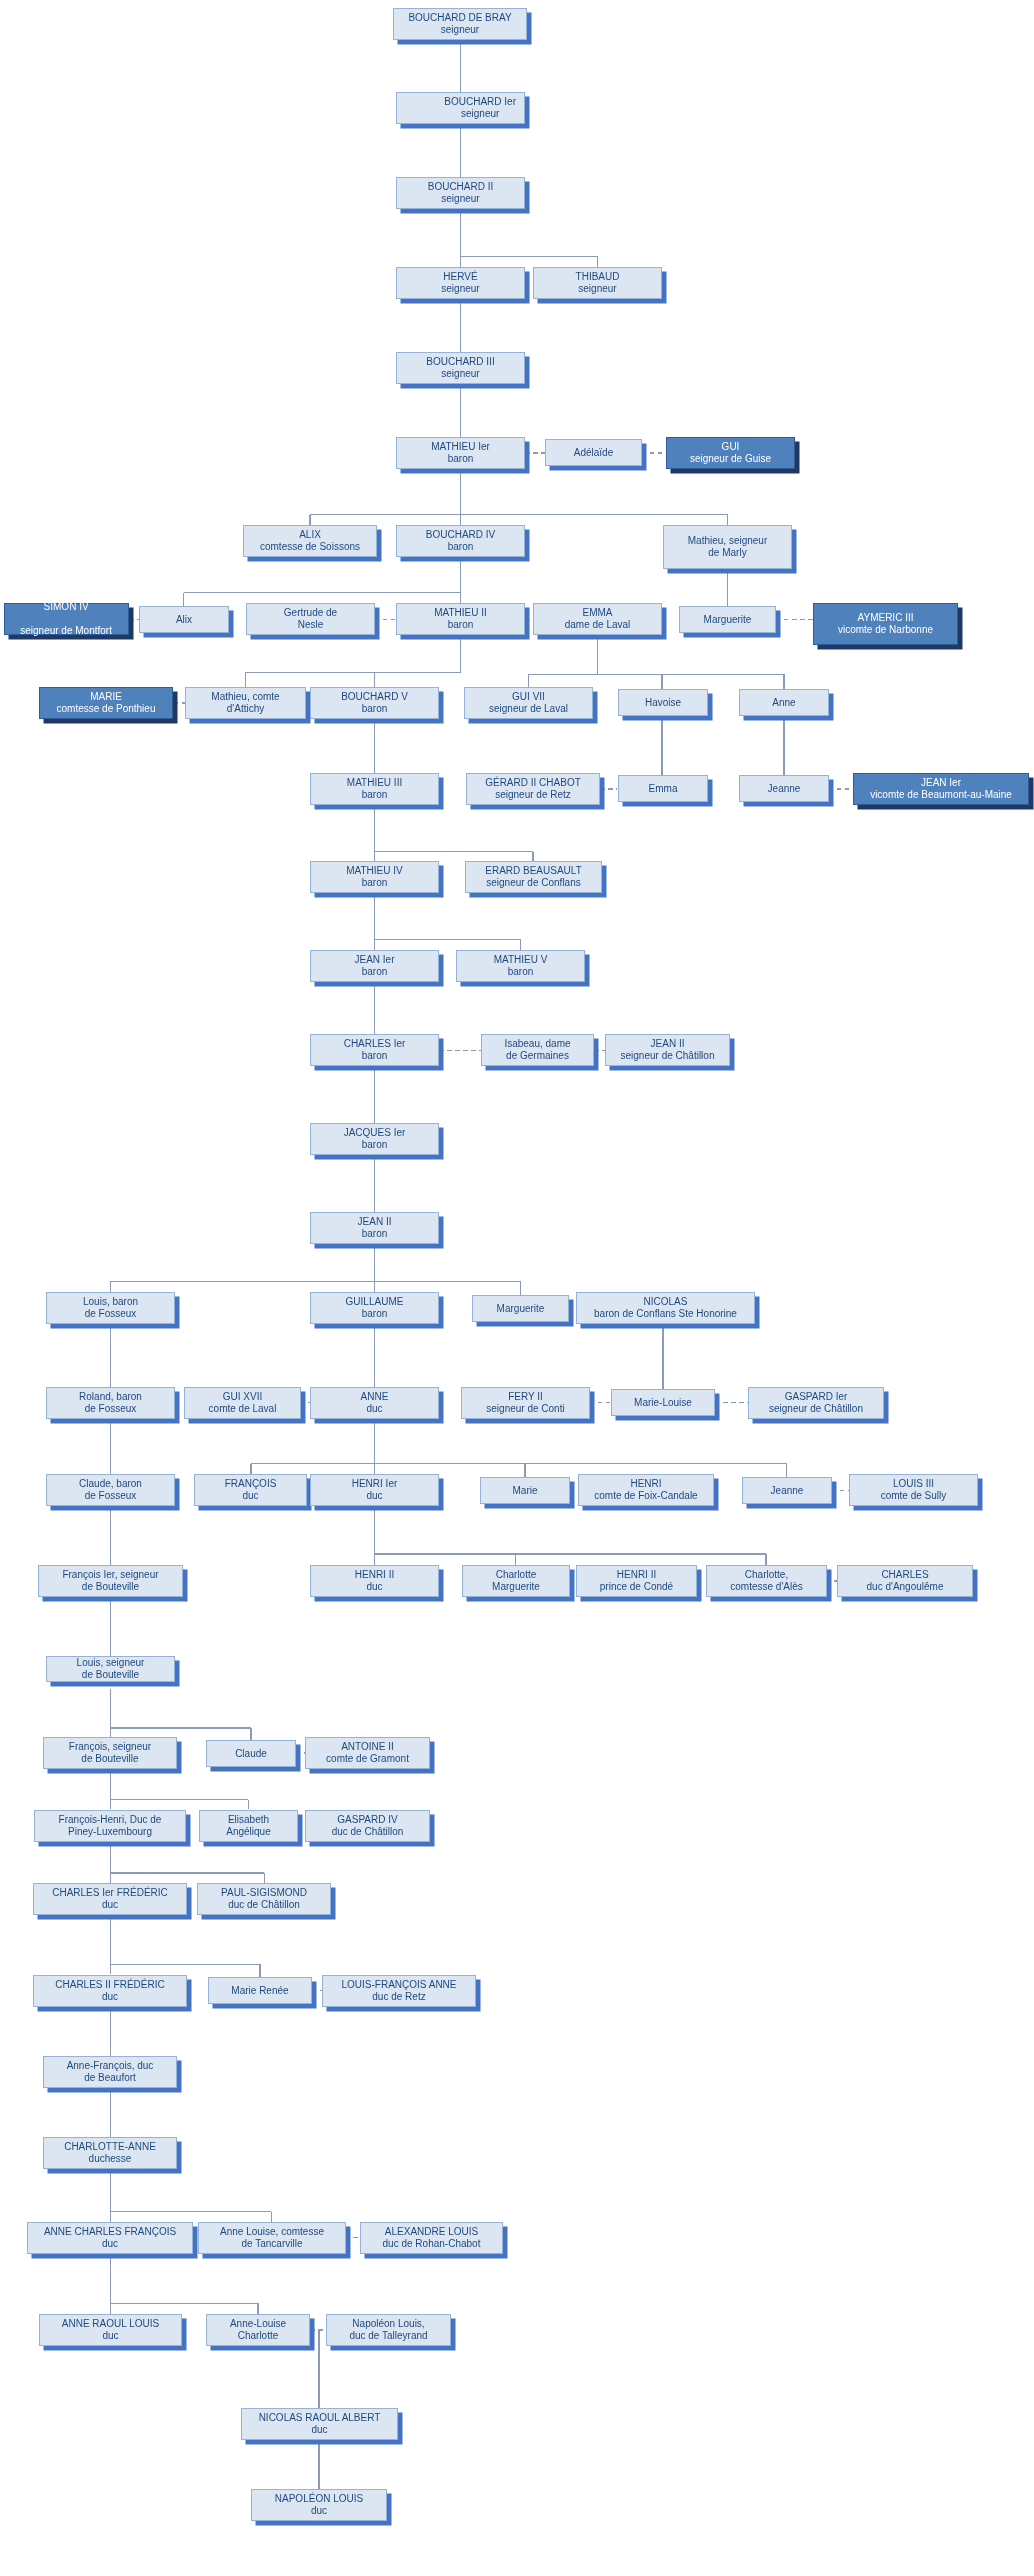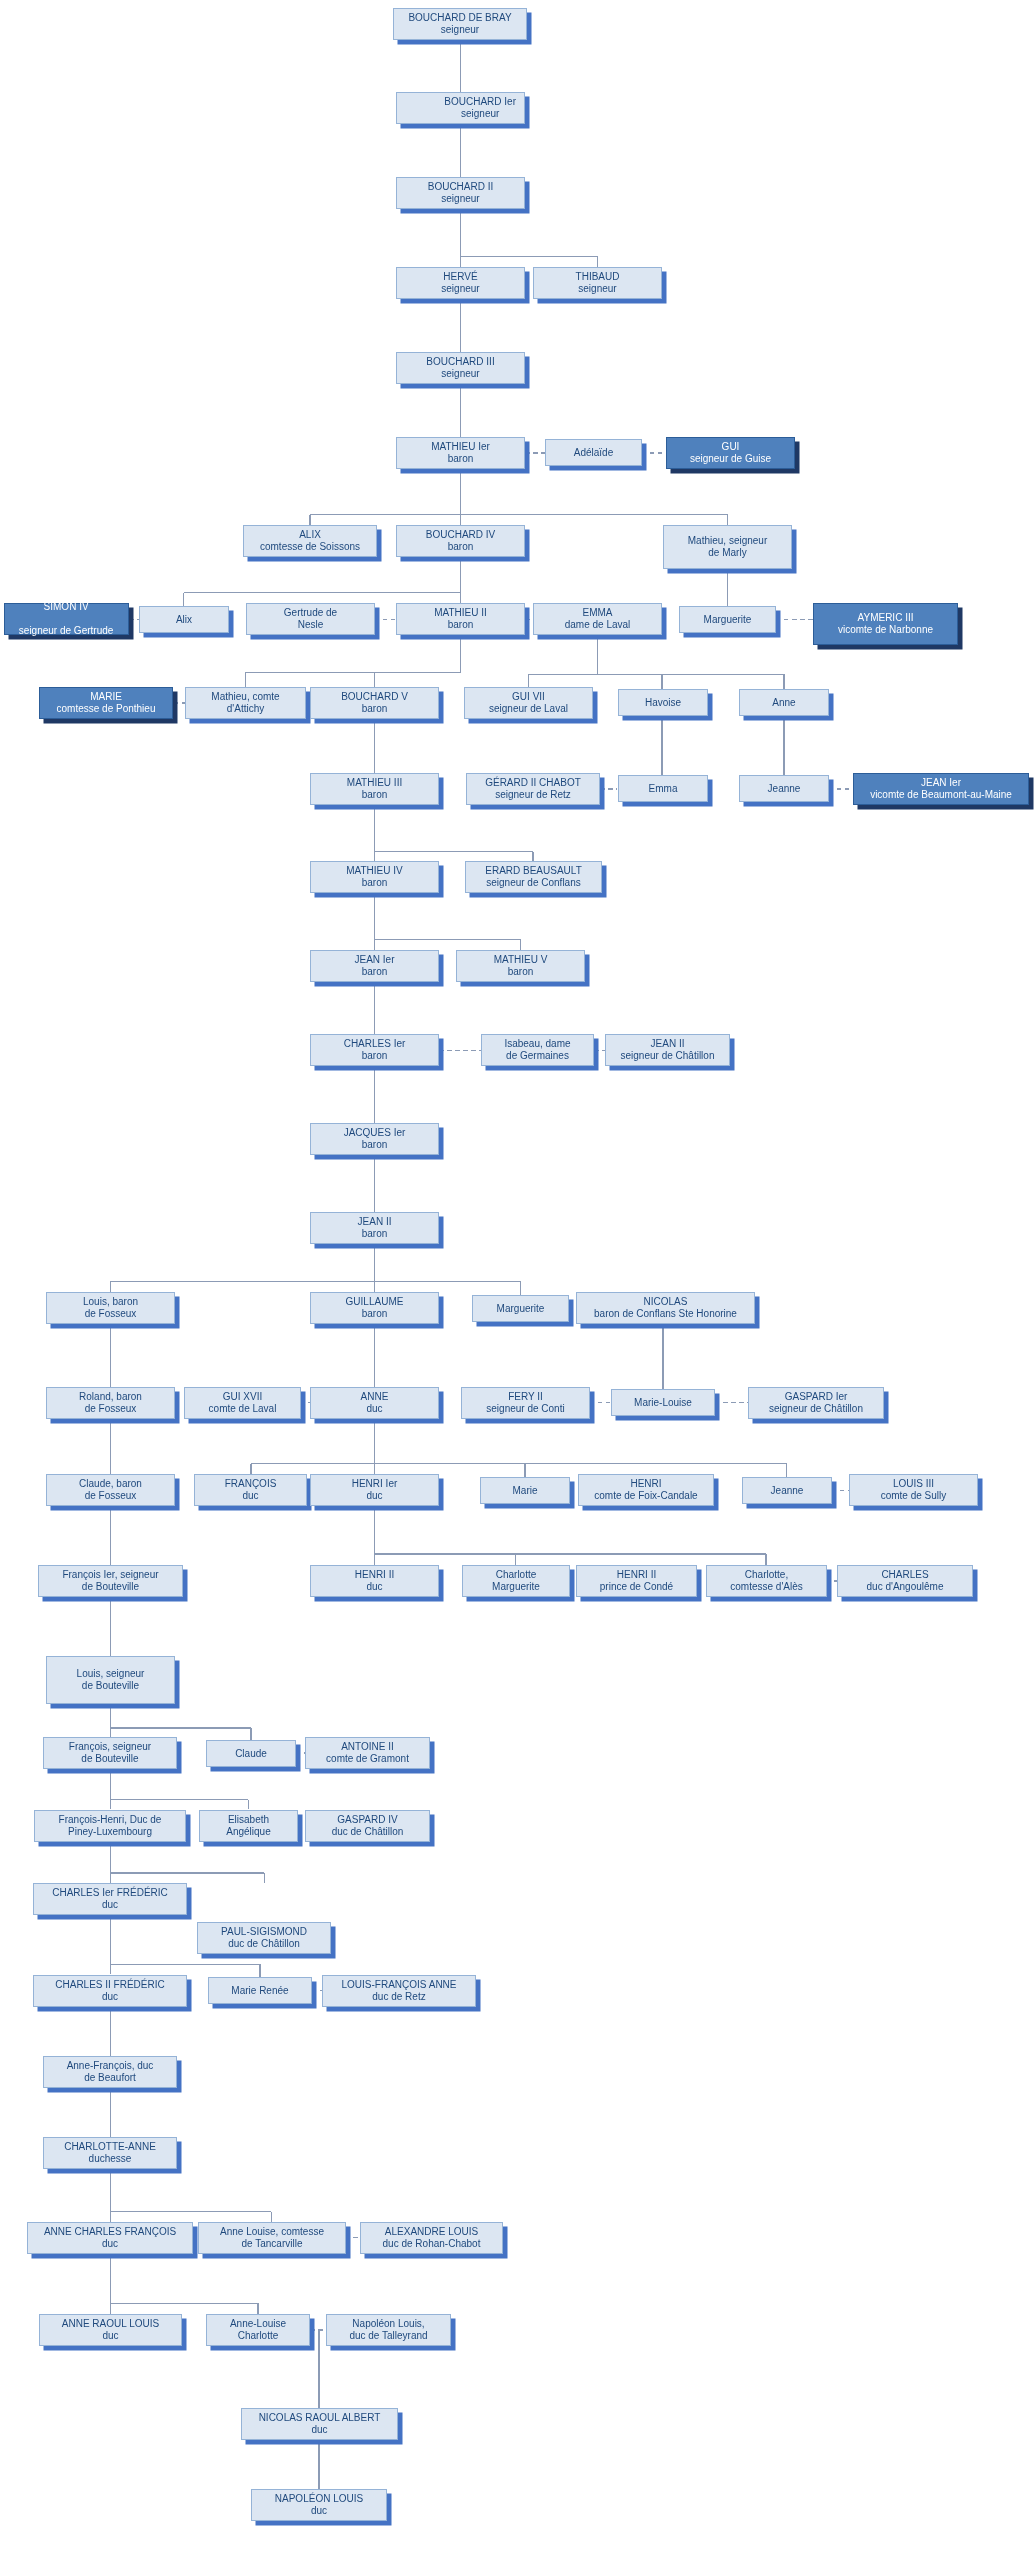--- a/index.html
+++ b/index.html
@@ -188,21 +188,21 @@
     <div class="node light" style="left: 396px; top: 525px; width: 129px; height: 32px;">
       <div>BOUCHARD IV</div>
       <div>baron</div>
     </div>
     <div class="node light" style="left: 663px; top: 525px; width: 129px; height: 44px;">
       <div>Mathieu, seigneur</div>
       <div>de Marly</div>
     </div>
     <div class="node dark" style="left: 3.6px; top: 603px; width: 125px; height: 32px; gap: 12px;">
       <div>SIMON IV</div>
-      <div>seigneur de Gertrude</div>
+      <div>seigneur de Montfort</div>
     </div>
     <div class="node light" style="left: 139px; top: 606px; width: 90px; height: 27px;">
       <div>Alix</div>
     </div>
     <div class="node light" style="left: 246px; top: 603px; width: 129px; height: 32px;">
       <div>Gertrude de</div>
       <div>Nesle</div>
     </div>
     <div class="node light" style="left: 396px; top: 603px; width: 129px; height: 32px;">
       <div>MATHIEU II</div>
@@ -376,21 +376,21 @@
       <div>prince de Condé</div>
     </div>
     <div class="node light" style="left: 706px; top: 1565px; width: 121px; height: 32px;">
       <div>Charlotte,</div>
       <div>comtesse d'Alès</div>
     </div>
     <div class="node light" style="left: 837px; top: 1565px; width: 136px; height: 32px;">
       <div>CHARLES</div>
       <div>duc d'Angoulême</div>
     </div>
-    <div class="node light" style="left: 46px; top: 1656px; width: 129px; height: 48px;">
+    <div class="node light" style="left: 46px; top: 1656px; width: 129px; height: 26px;">
       <div>Louis, seigneur</div>
       <div>de Bouteville</div>
     </div>
     <div class="node light" style="left: 43px; top: 1737px; width: 134px; height: 32px;">
       <div>François, seigneur</div>
       <div>de Bouteville</div>
     </div>
     <div class="node light" style="left: 206px; top: 1740px; width: 90px; height: 27px;">
       <div>Claude</div>
     </div>
@@ -407,21 +407,21 @@
       <div>Angélique</div>
     </div>
     <div class="node light" style="left: 305px; top: 1810px; width: 125px; height: 32px;">
       <div>GASPARD IV</div>
       <div>duc de Châtillon</div>
     </div>
     <div class="node light" style="left: 33px; top: 1883px; width: 154px; height: 32px;">
       <div>CHARLES Ier FRÉDÉRIC</div>
       <div>duc</div>
     </div>
-    <div class="node light" style="left: 197px; top: 1883px; width: 134px; height: 32px; margin-top: 39px;">
+    <div class="node light" style="left: 197px; top: 1883px; width: 134px; height: 32px;">
       <div>PAUL-SIGISMOND</div>
       <div>duc de Châtillon</div>
     </div>
     <div class="node light" style="left: 33px; top: 1975px; width: 154px; height: 32px;">
       <div>CHARLES II FRÉDÉRIC</div>
       <div>duc</div>
     </div>
     <div class="node light" style="left: 208px; top: 1977px; width: 104px; height: 27px;">
       <div>Marie Renée</div>
     </div>

